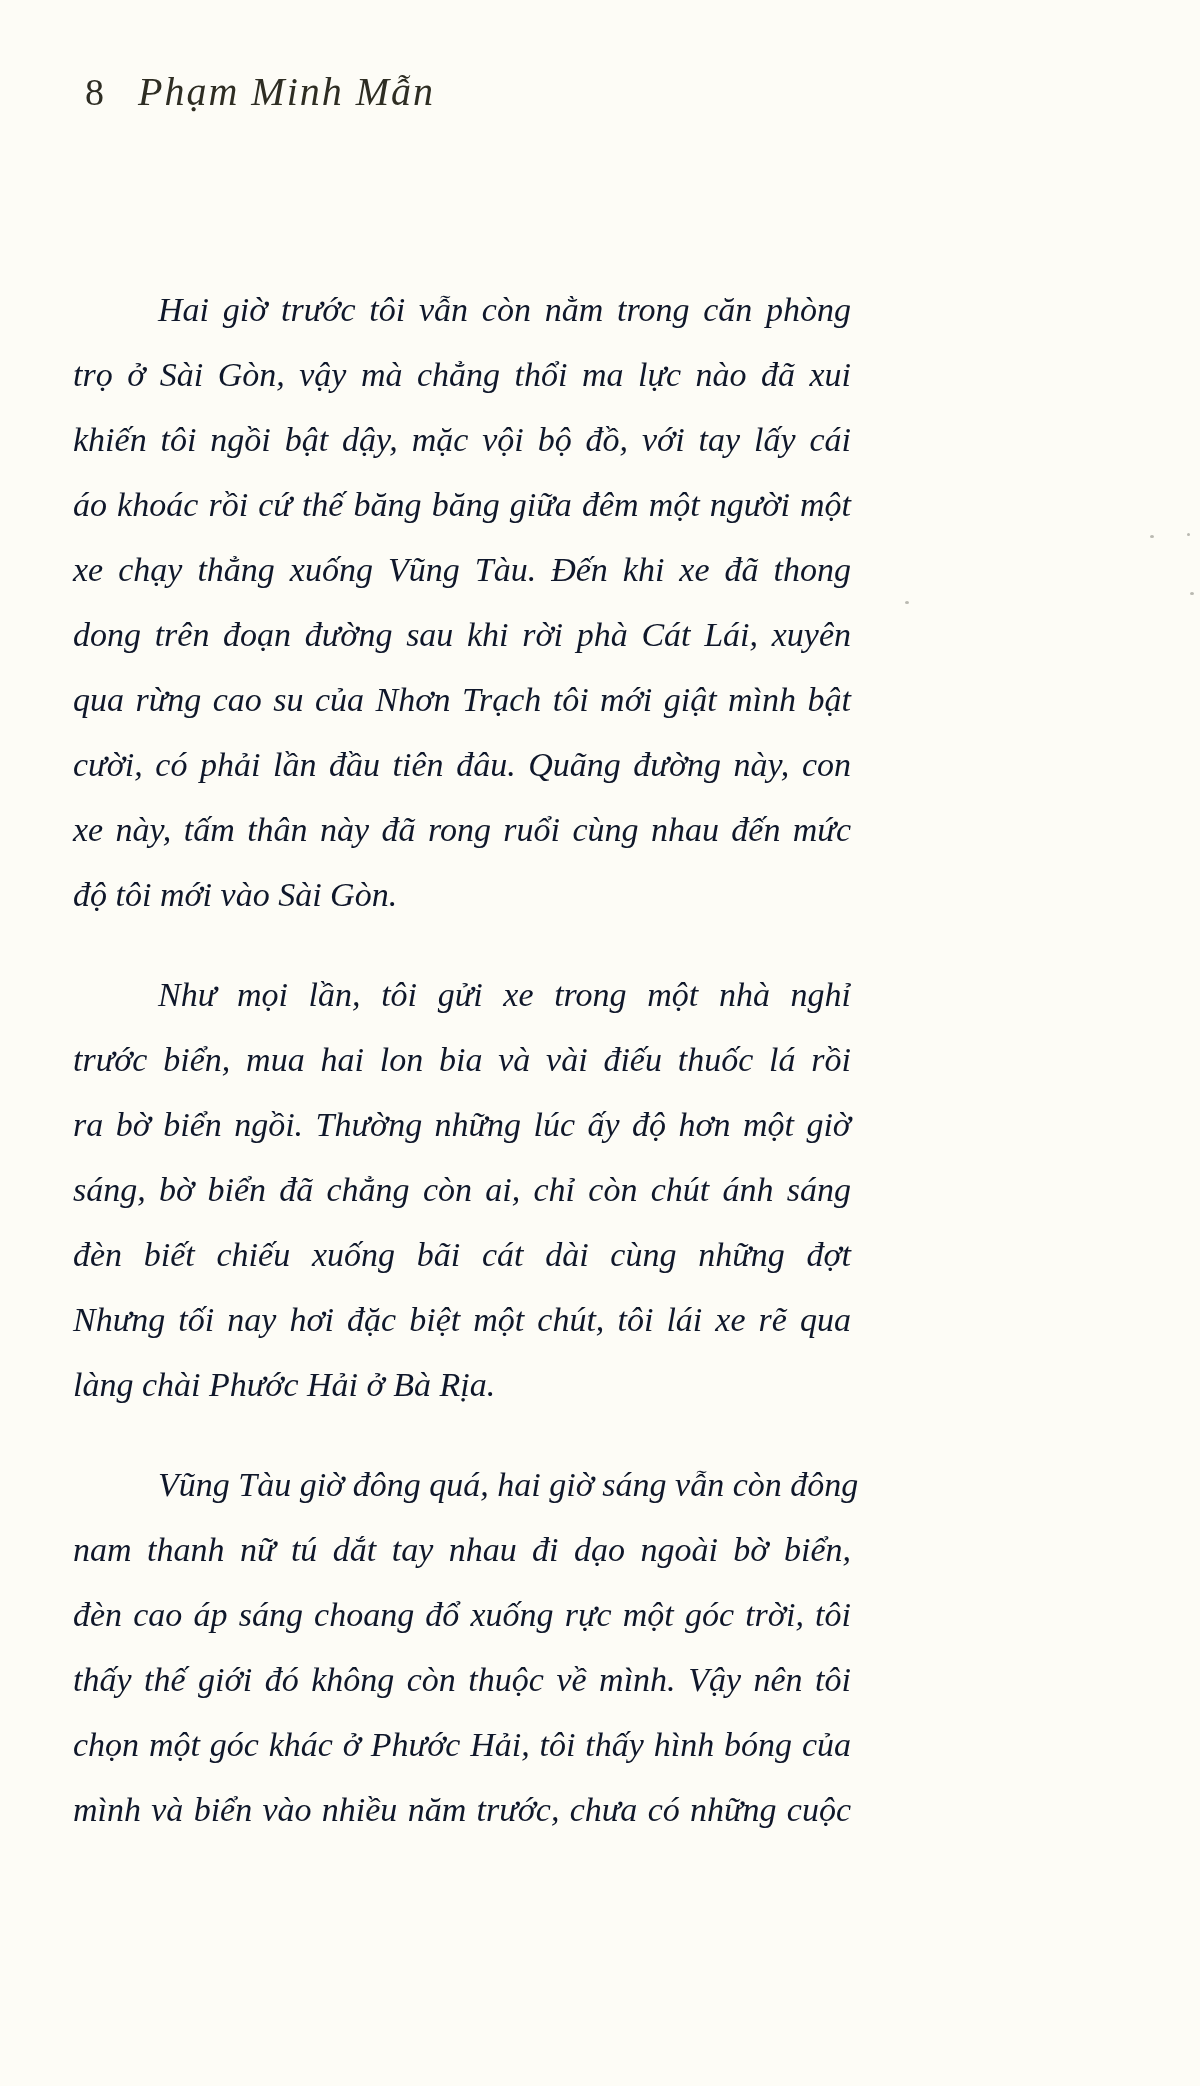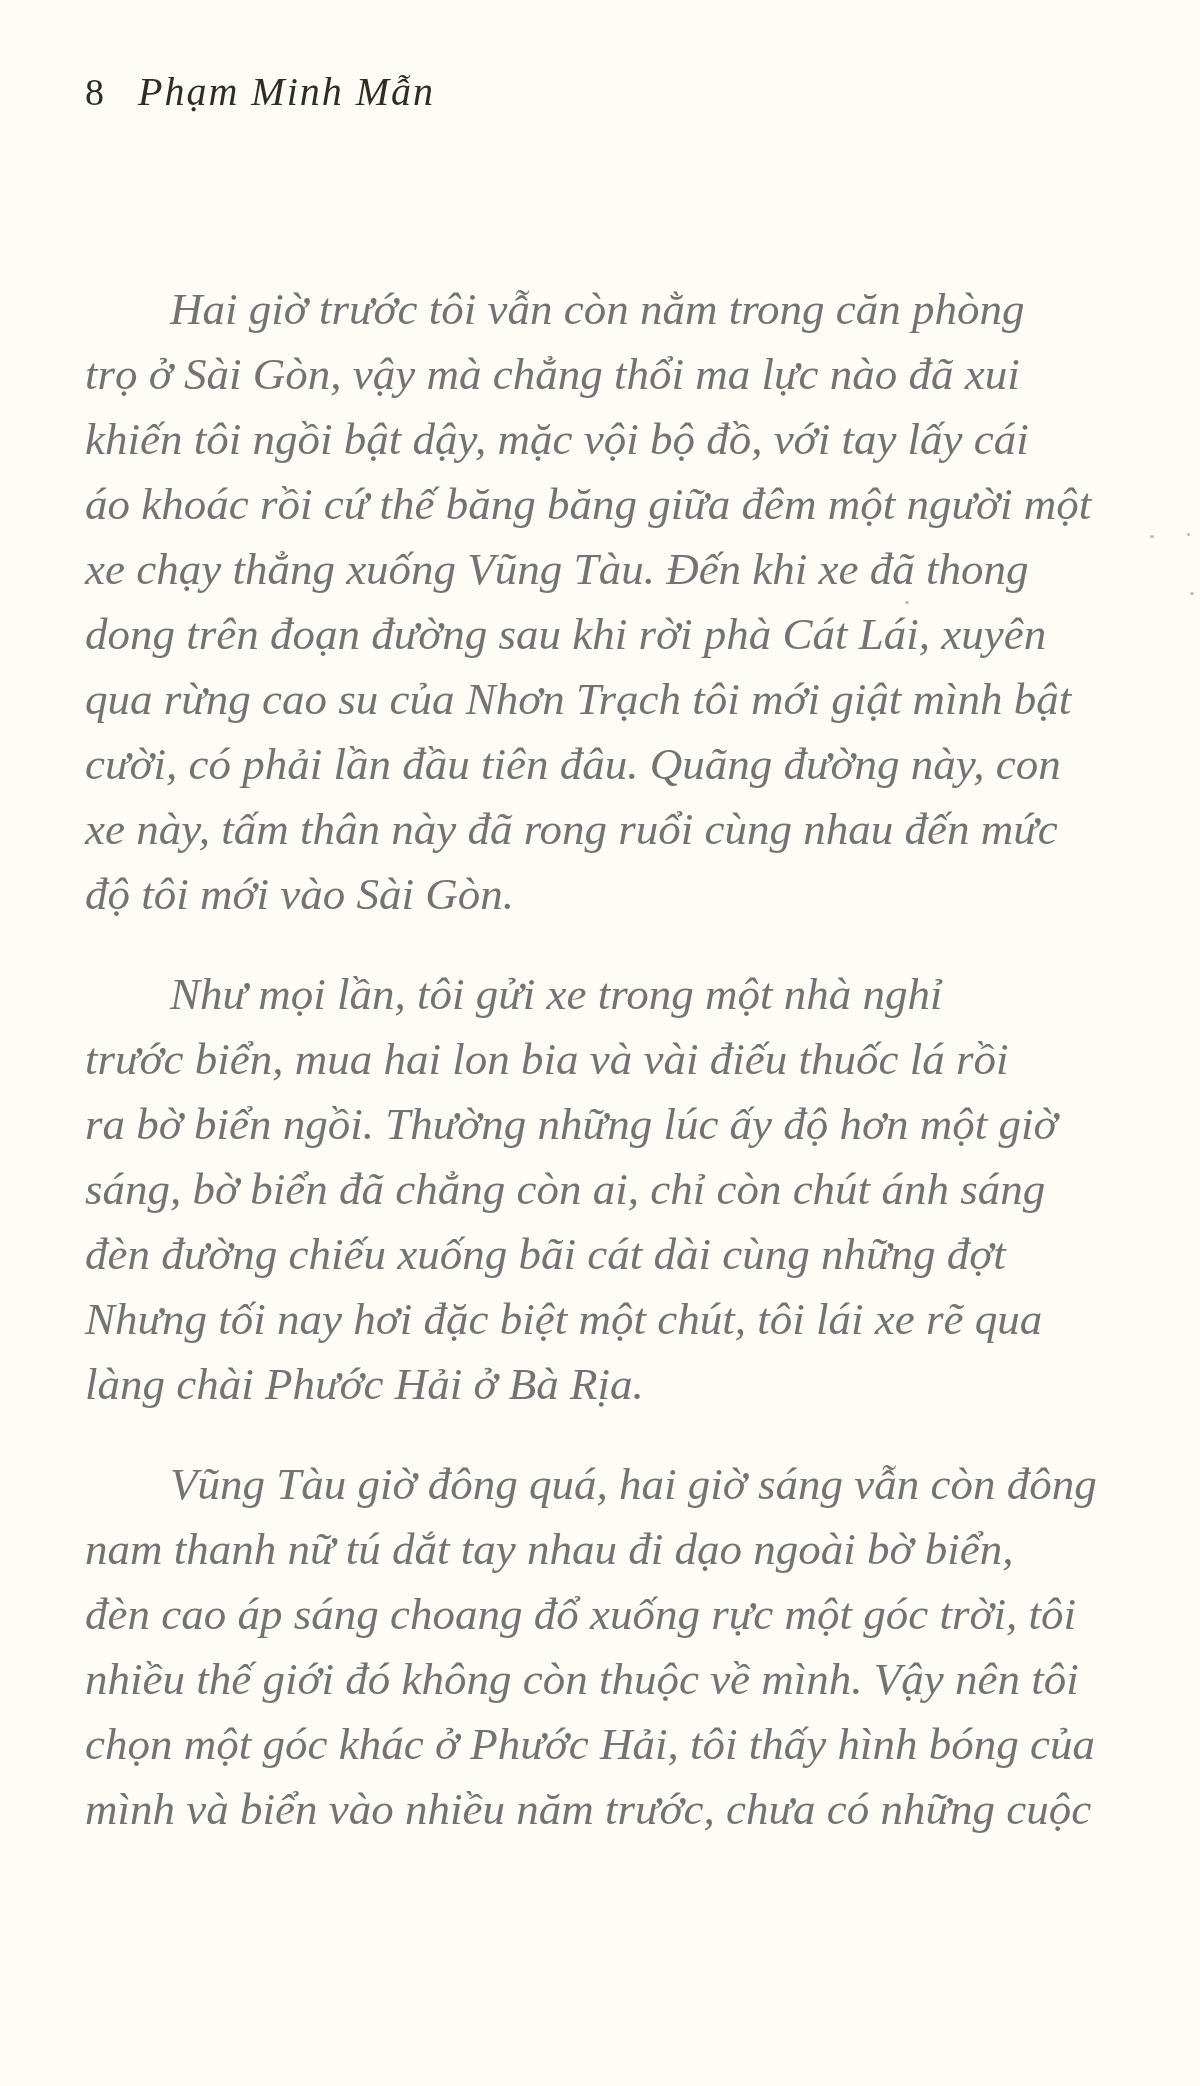--- a/index.html
+++ b/index.html
@@ -26,25 +26,25 @@
     letter-spacing: 2px;
     color: #2e2d23;
   }
   .running-head .pagenum {
     font-style: normal;
     letter-spacing: 0;
     font-size: 38px;
   }
   .text-block {
     position: absolute;
-    left: 85px; top: 277px;
+    left: 73px; top: 277px;
     width: 778px;
     font-style: italic;
-    font-size: 45px;
-    color: #737373;
+    font-size: 34px;
+    color: #0f172a;
   }
   .para + .para { margin-top: 35px; }
   .line {
     height: 65px;
     line-height: 65px;
     text-align: justify;
     text-align-last: justify;
     white-space: nowrap;
   }
   .line.indent { padding-left: 85px; }
@@ -76,29 +76,29 @@
         <div class="line">qua rừng cao su của Nhơn Trạch tôi mới giật mình bật</div>
         <div class="line">cười, có phải lần đầu tiên đâu. Quãng đường này, con</div>
         <div class="line">xe này, tấm thân này đã rong ruổi cùng nhau đến mức</div>
         <div class="line left">độ tôi mới vào Sài Gòn.</div>
       </div>
       <div class="para">
         <div class="line indent">Như mọi lần, tôi gửi xe trong một nhà nghỉ</div>
         <div class="line">trước biển, mua hai lon bia và vài điếu thuốc lá rồi</div>
         <div class="line">ra bờ biển ngồi. Thường những lúc ấy độ hơn một giờ</div>
         <div class="line">sáng, bờ biển đã chẳng còn ai, chỉ còn chút ánh sáng</div>
-        <div class="line">đèn đường chiếu xuống bãi cát dài cùng những đợt</div>
+        <div class="line">đèn biết chiếu xuống bãi cát dài cùng những đợt</div>
         <div class="line">Nhưng tối nay hơi đặc biệt một chút, tôi lái xe rẽ qua</div>
         <div class="line left">làng chài Phước Hải ở Bà Rịa.</div>
       </div>
       <div class="para">
         <div class="line indent">Vũng Tàu giờ đông quá, hai giờ sáng vẫn còn đông</div>
         <div class="line">nam thanh nữ tú dắt tay nhau đi dạo ngoài bờ biển,</div>
         <div class="line">đèn cao áp sáng choang đổ xuống rực một góc trời, tôi</div>
-        <div class="line">nhiều thế giới đó không còn thuộc về mình. Vậy nên tôi</div>
+        <div class="line">thấy thế giới đó không còn thuộc về mình. Vậy nên tôi</div>
         <div class="line">chọn một góc khác ở Phước Hải, tôi thấy hình bóng của</div>
         <div class="line">mình và biển vào nhiều năm trước, chưa có những cuộc</div>
       </div>
     </div>
 
   <div class="speck" style="left:1150px; top:535px; width:4px; height:3px;"></div>
   <div class="speck" style="left:1187px; top:533px; width:3px; height:3px;"></div>
   <div class="speck" style="left:1190px; top:592px; width:4px; height:3px;"></div>
   <div class="speck" style="left:905px; top:601px; width:4px; height:3px;"></div>
 

